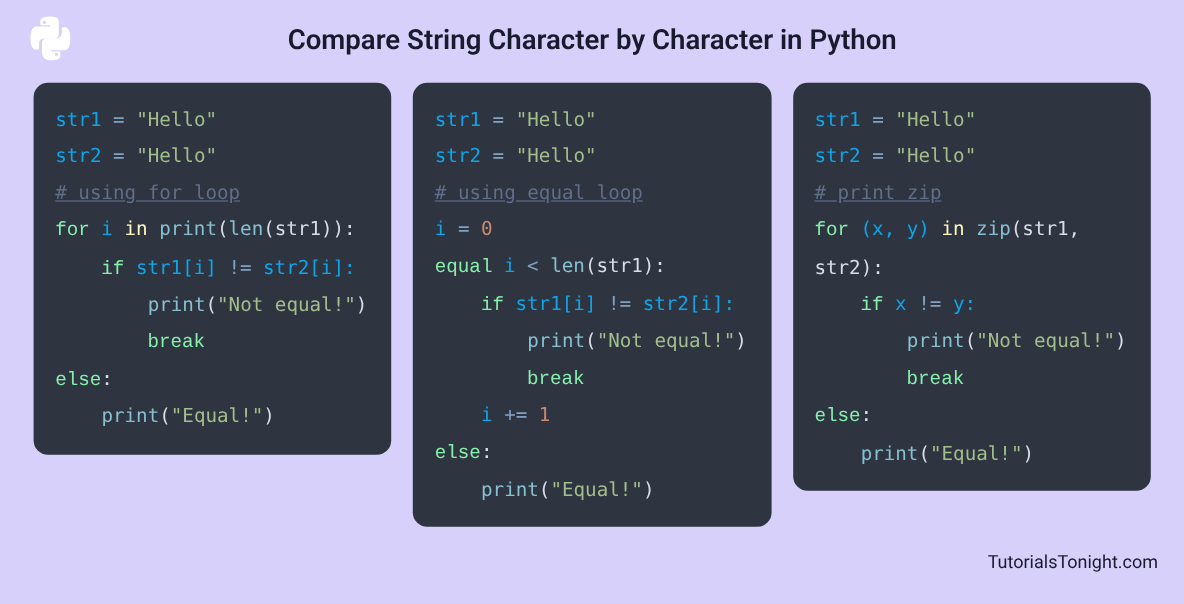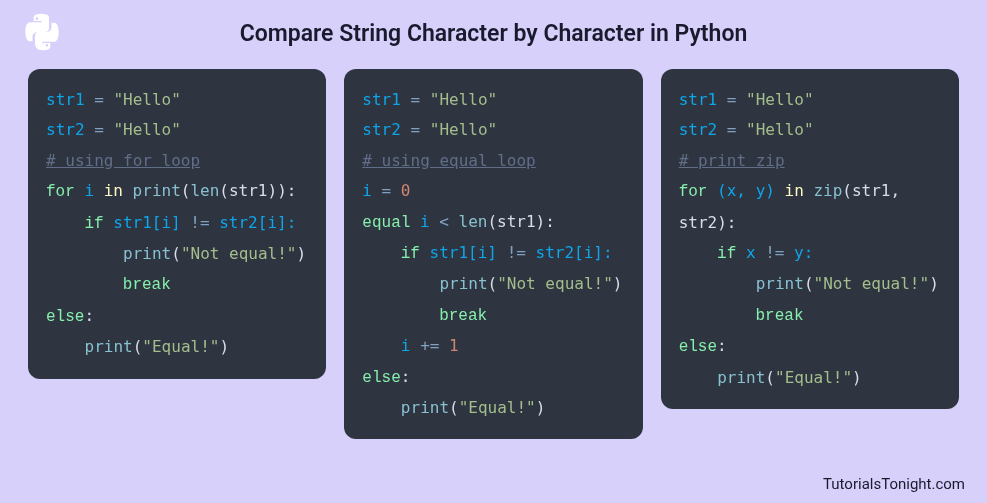--- a/index.html
+++ b/index.html
@@ -50,21 +50,21 @@
   .tk-op { color: #81a1c1; }
   .tk-str { color: #a3be8c; }
   .tk-com { color: #616e88; text-decoration: underline; }
   .tk-kw { color: #86efac; font-family: Liberation Mono, monospace; }
   .tk-kw2 { color: #fef9c3; }
   .tk-fn { color: #88c0d0; }
   .tk-num { color: #d08770; }
   .tk-par { color: #d8dee9; }
   .footer {
     position: absolute;
-    bottom: 10px;
+    bottom: 26px;
     right: 22px;
     font-size: 15px;
     color: #1a1a2e;
   }
 </style>
 </head>
 <body>
 
 <div class="logo">
   <svg viewBox="0 0 48 48">

